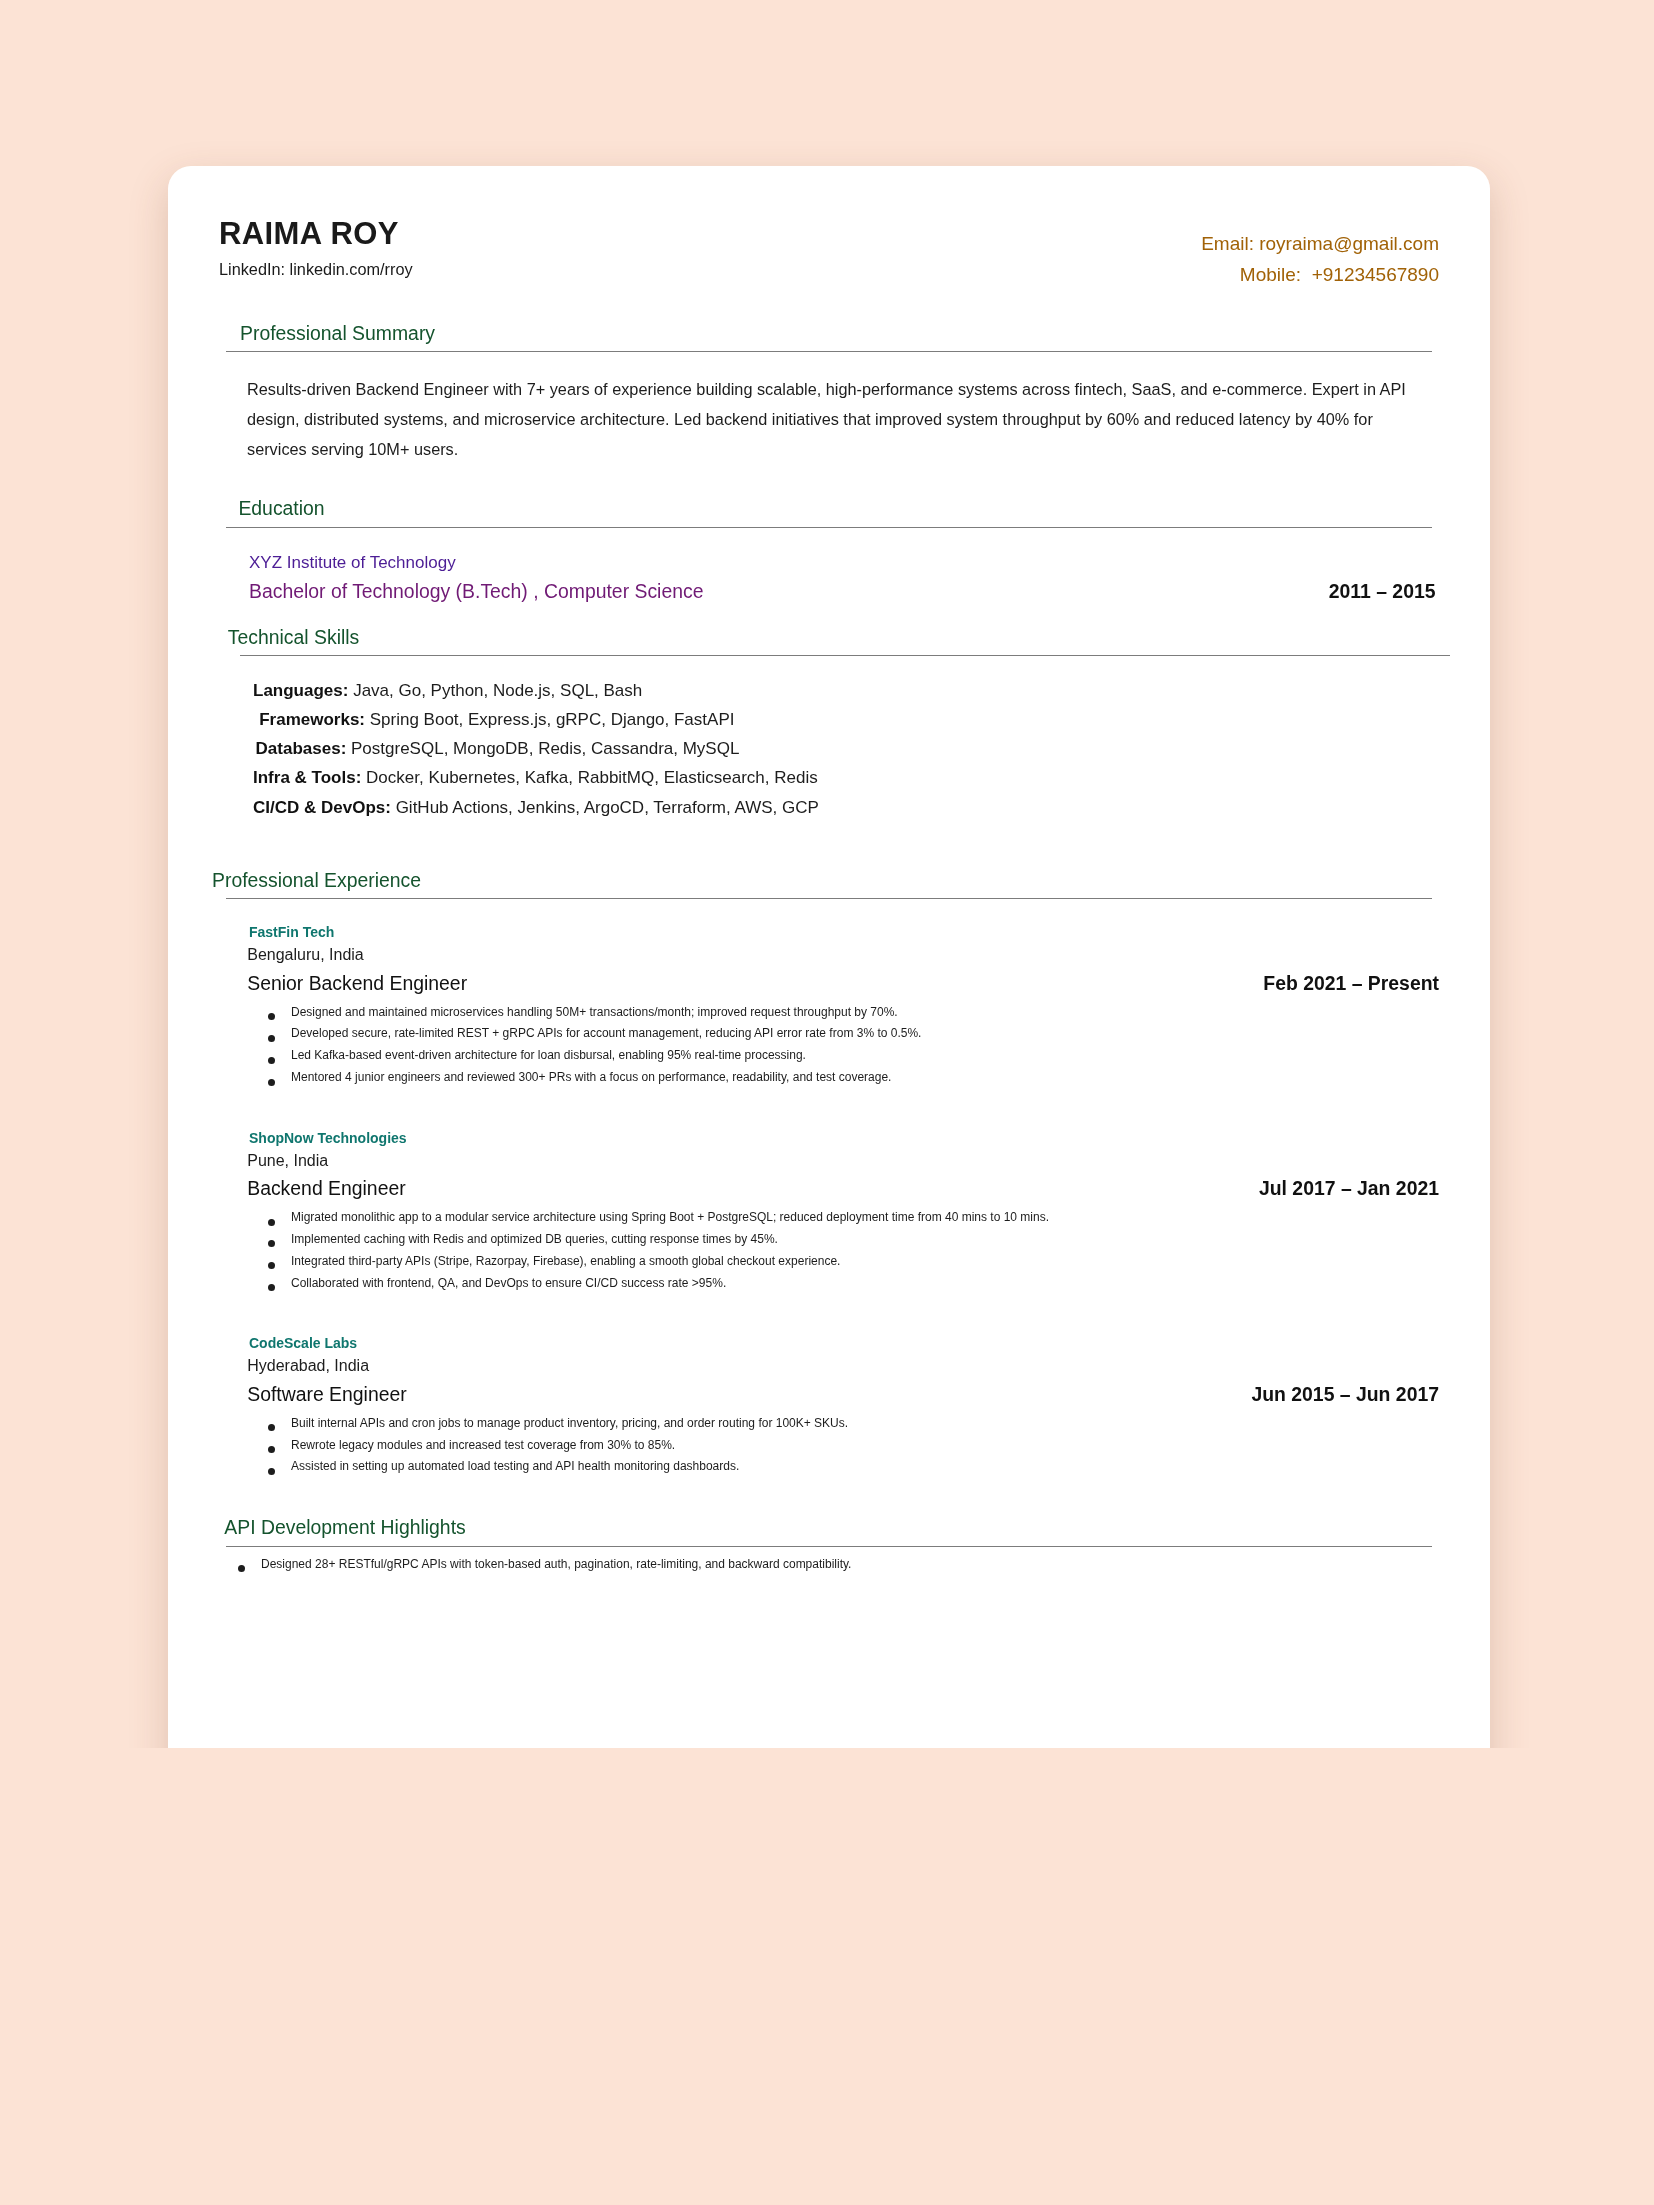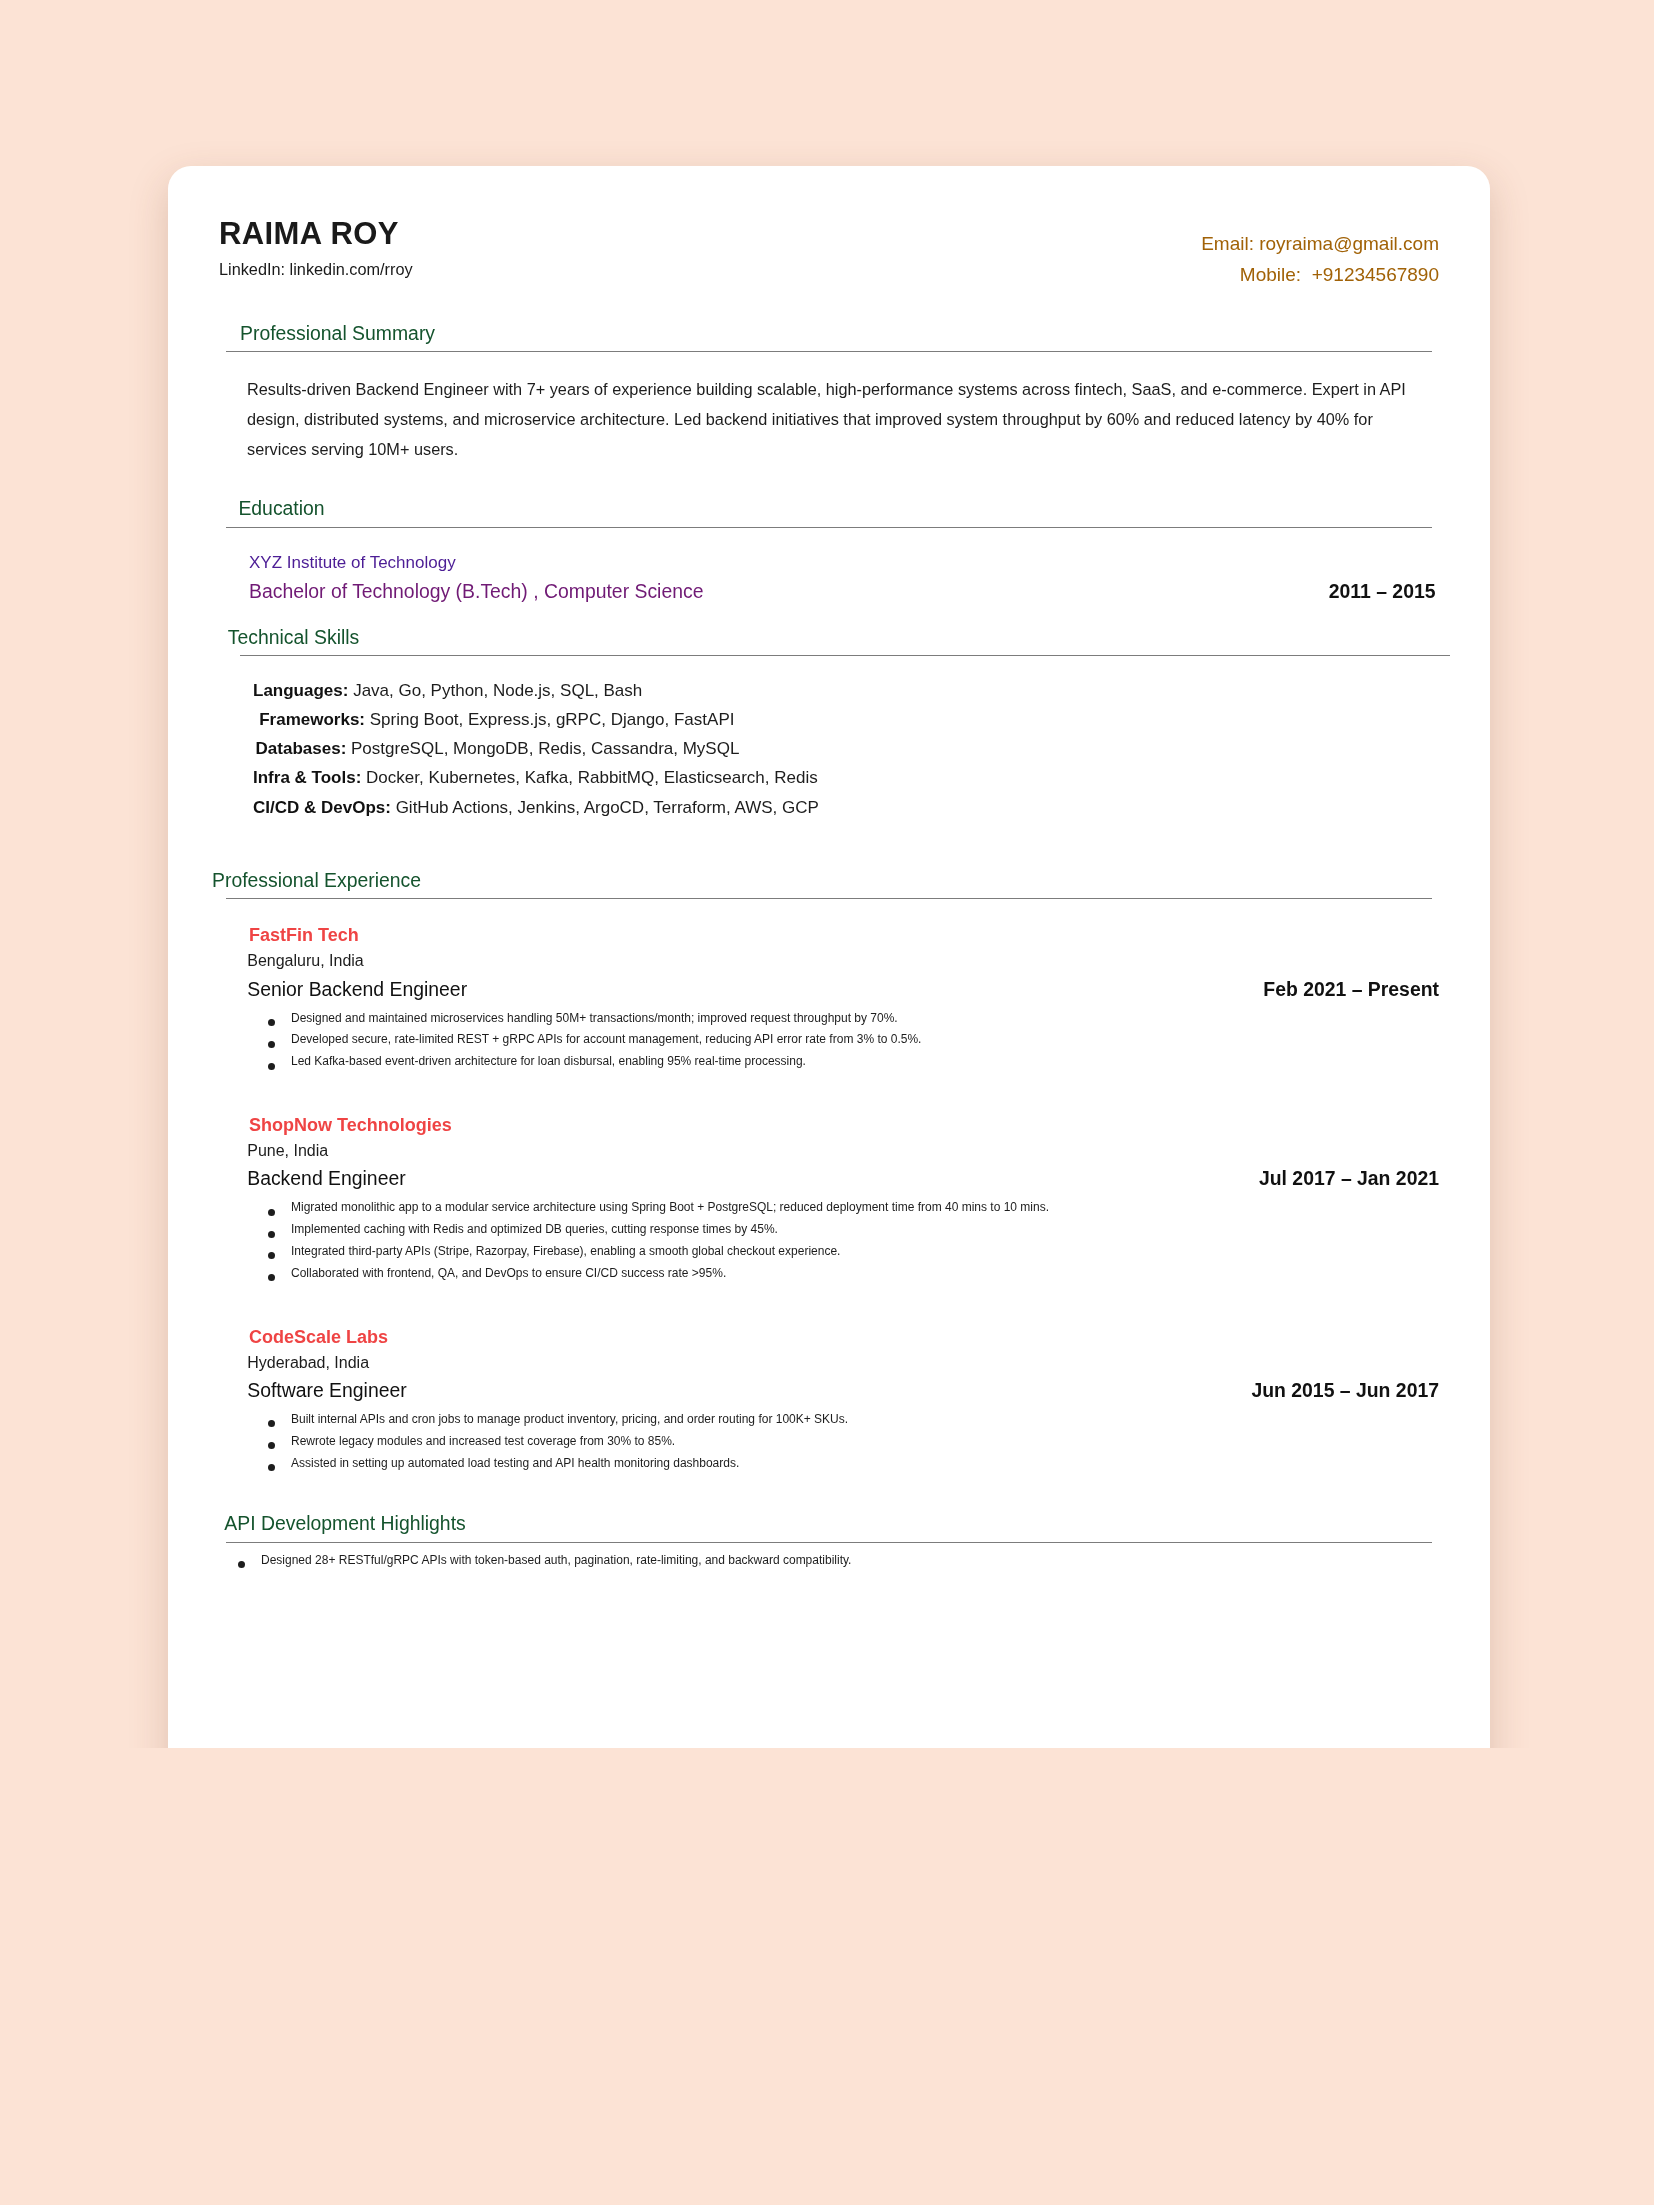--- a/index.html
+++ b/index.html
@@ -138,23 +138,23 @@
     color: #1d1d1d;
   }
   .skill-line { white-space: nowrap; }
   .skill-line.indent-1 { margin-left: 6.2px; }
   .skill-line.indent-2 { margin-left: 2.6px; }
   .skill-label { font-weight: bold; color: #111; }
 
   
   .job { margin: 23px 0 0 30px; }
   .job-company {
-    font-size: 18px;
+    font-size: 14px;
     font-weight: bold;
-    color: #ef4444;
+    color: #0f766e;
     line-height: 1.5;
   }
   .job-location {
     font-size: 16px;
     color: #1d1d1d;
     line-height: 1.55;
     margin-left: -1.8px;
   }
   .job-row {
     display: flex;
@@ -259,20 +259,21 @@
         <div class="job-company">FastFin Tech</div>
         <div class="job-location">Bengaluru, India</div>
         <div class="job-row">
           <div class="job-title">Senior Backend Engineer</div>
           <div class="job-dates">Feb 2021 – Present</div>
         </div>
         <ul class="bullets">
           <li>Designed and maintained microservices handling 50M+ transactions/month; improved request throughput by 70%.</li>
           <li>Developed secure, rate-limited REST + gRPC APIs for account management, reducing API error rate from 3% to 0.5%.</li>
           <li>Led Kafka-based event-driven architecture for loan disbursal, enabling 95% real-time processing.</li>
+          <li>Mentored 4 junior engineers and reviewed 300+ PRs with a focus on performance, readability, and test coverage.</li>
         </ul>
       </div>
 
       <div class="exp-gap"></div>
 
       <div class="job">
         <div class="job-company">ShopNow Technologies</div>
         <div class="job-location">Pune, India</div>
         <div class="job-row">
           <div class="job-title">Backend Engineer</div>

